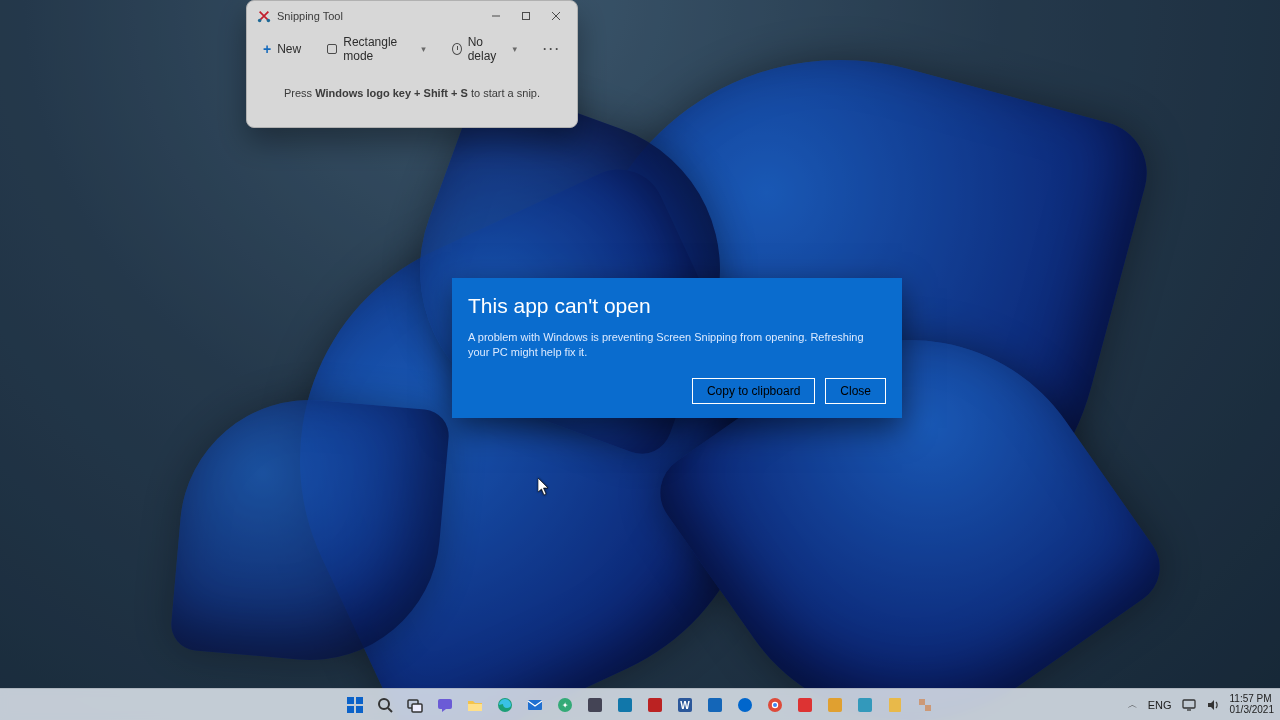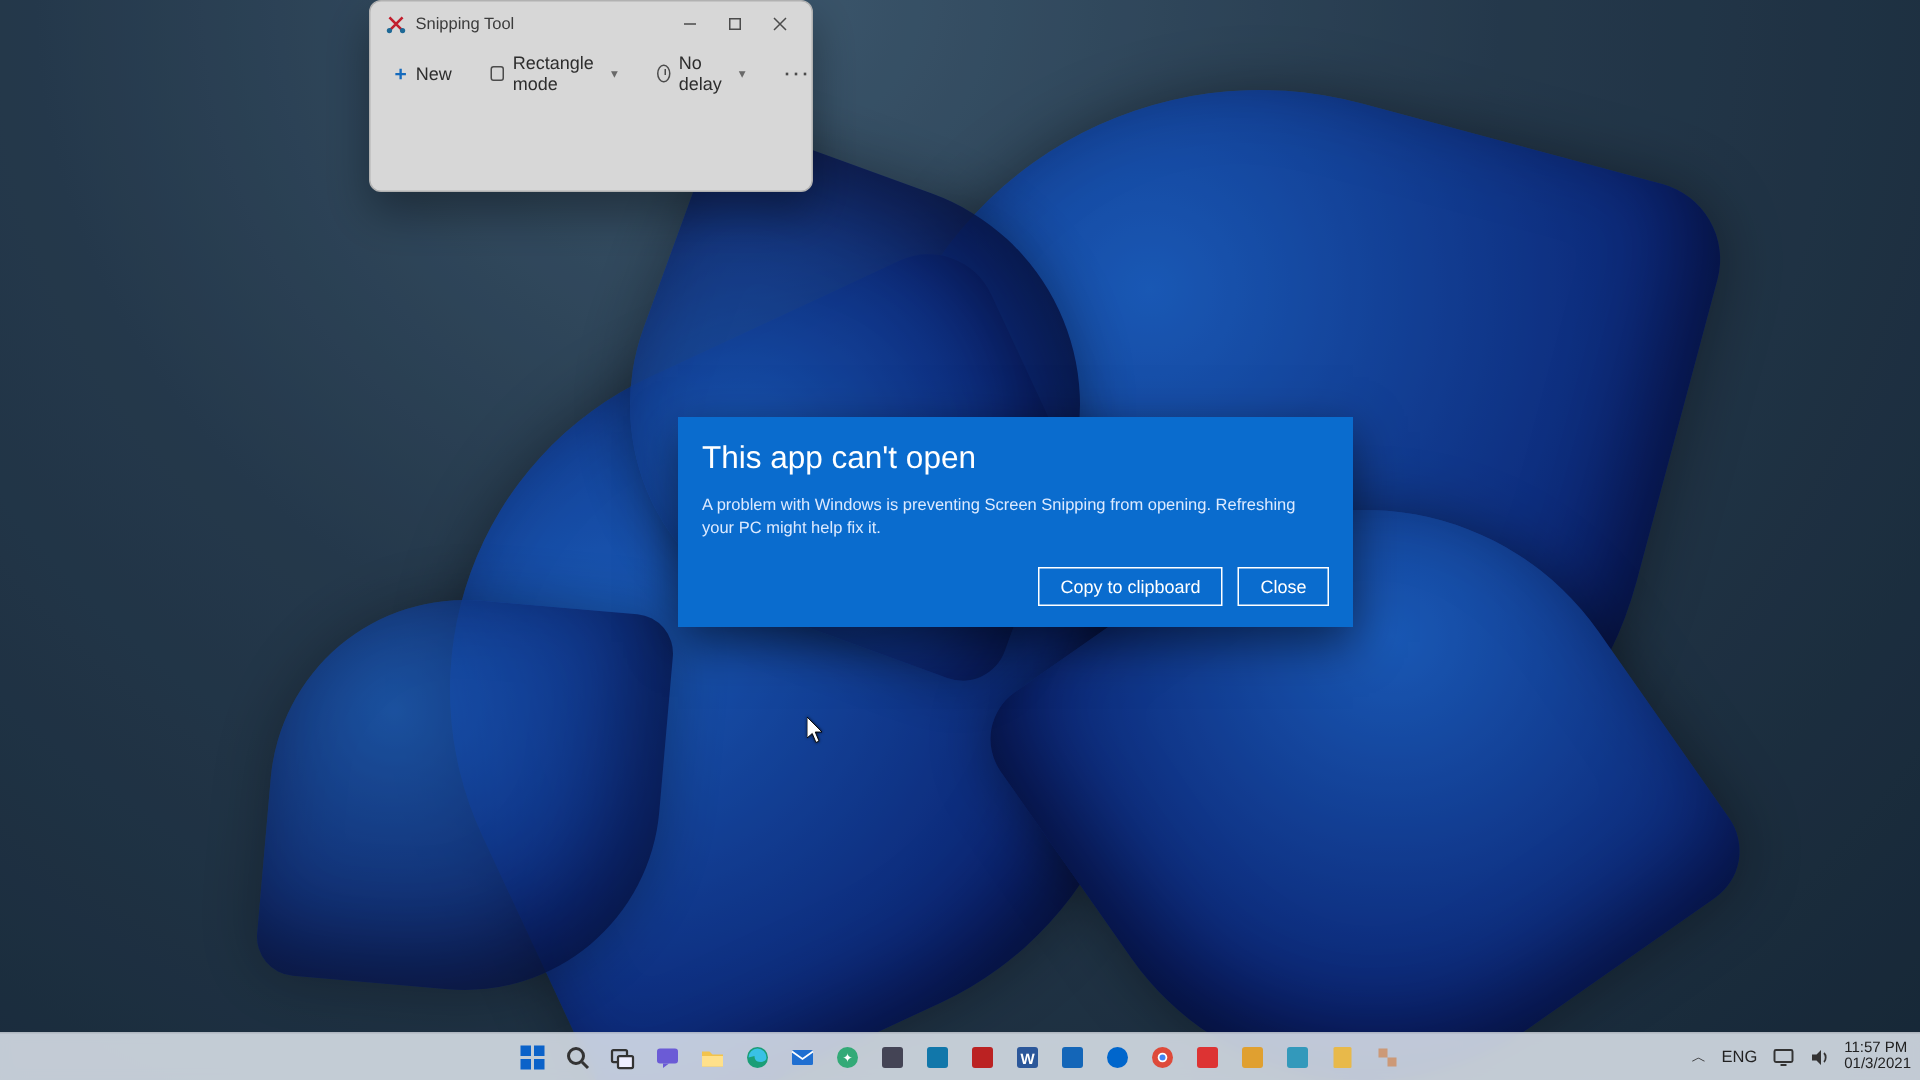--- a/index.html
+++ b/index.html
@@ -14,21 +14,21 @@
   .p1{ width:520px;height:520px; left:580px; top:60px; transform:rotate(15deg);}
   .p2{ width:460px;height:460px; left:300px; top:230px; transform:rotate(-25deg);}
   .p3{ width:380px;height:380px; left:720px; top:340px; transform:rotate(55deg);}
   .p4{ width:300px;height:300px; left:420px; top:120px; transform:rotate(-70deg); opacity:.85;}
   .p5{ width:260px;height:260px; left:180px; top:400px; transform:rotate(5deg); opacity:.8;}
   
   .dim { position:absolute; inset:0; background:rgba(10,20,30,.25); }
 
   
   .sniptool {
-    position:absolute; left:246px; top:0; width:296px; height:128px;
+    position:absolute; left:246px; top:0; width:332px; height:128px;
     background:#f4f4f4; border:1px solid #c9c9c9; border-radius:8px;
     box-shadow:0 14px 30px rgba(0,0,0,.35);
     display:flex; flex-direction:column;
     font-size:12px; color:#333;
     filter:brightness(.88);
   }
   .titlebar { display:flex; align-items:center; height:30px; padding:0 6px 0 10px; }
   .titlebar .appicon { width:14px; height:14px; margin-right:6px; }
   .titlebar .title { font-size:11px; color:#444; }
   .winbtns { margin-left:auto; display:flex; }
@@ -49,21 +49,21 @@
   .errordlg {
     position:absolute; left:416px; top:278px; width:450px;
     background:#0a6cce; color:#fff; box-shadow:0 10px 30px rgba(0,0,0,.5);
     padding:16px 16px 14px 16px;
     margin-left:36px;
   }
   .errordlg h1 { font-size:21px; font-weight:400; margin-bottom:12px; }
   .errordlg .msg { font-size:11px; line-height:1.35; color:#dceaff; }
   .errordlg .refresh { font-size:11px; color:#dceaff; margin-top:1px; }
   .dlgbtns { display:flex; justify-content:flex-end; gap:10px; margin-top:18px; }
-  .dlgbtn { border:1px solid #fff; background:transparent; color:#ffffff; font-size:12px; padding:5px 14px; cursor:pointer; }
+  .dlgbtn { border:1px solid #fff; background:transparent; color:#000000; font-size:12px; padding:5px 14px; cursor:pointer; }
 
   
   .taskbar {
     position:absolute; left:0; right:0; bottom:0; height:32px;
     background:rgba(225,232,240,.85); backdrop-filter:blur(4px);
     display:flex; align-items:center; font-size:11px; color:#222;
     border-top:1px solid rgba(0,0,0,.1);
   }
   .tb-center { position:absolute; left:50%; transform:translateX(-50%); display:flex; gap:8px; align-items:center;}
   .tb-ico { width:22px; height:22px; border-radius:4px; display:flex; align-items:center; justify-content:center; }
@@ -127,20 +127,25 @@
       <span>Rectangle mode</span>
       <span class="chev">▾</span>
     </div>
     <div class="tbtn">
       <span class="clock-ico"></span>
       <span>No delay</span>
       <span class="chev">▾</span>
     </div>
     <div class="tbtn more">···</div>
   </div>
+  <div class="hint">
+    <span>
+      <span>Press </span><b>Windows logo key + Shift + S</b><span> to start a snip.</span>
+    </span>
+  </div>
 </div>
 
 <div class="errordlg">
   <h1>This app can't open</h1>
   <div class="msg">A problem with Windows is preventing Screen Snipping from opening. Refreshing your PC might help fix it.</div>
   <div class="dlgbtns">
     <button class="dlgbtn">Copy to clipboard</button>
     <button class="dlgbtn">Close</button>
   </div>
 </div>

